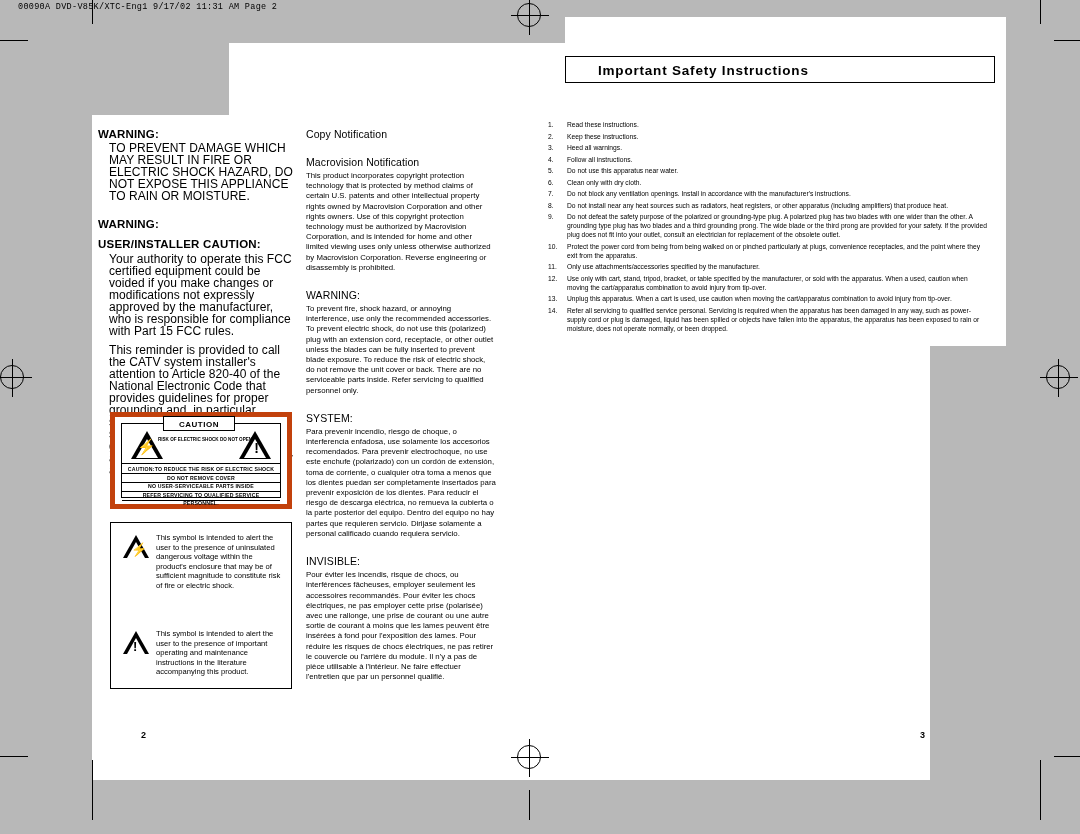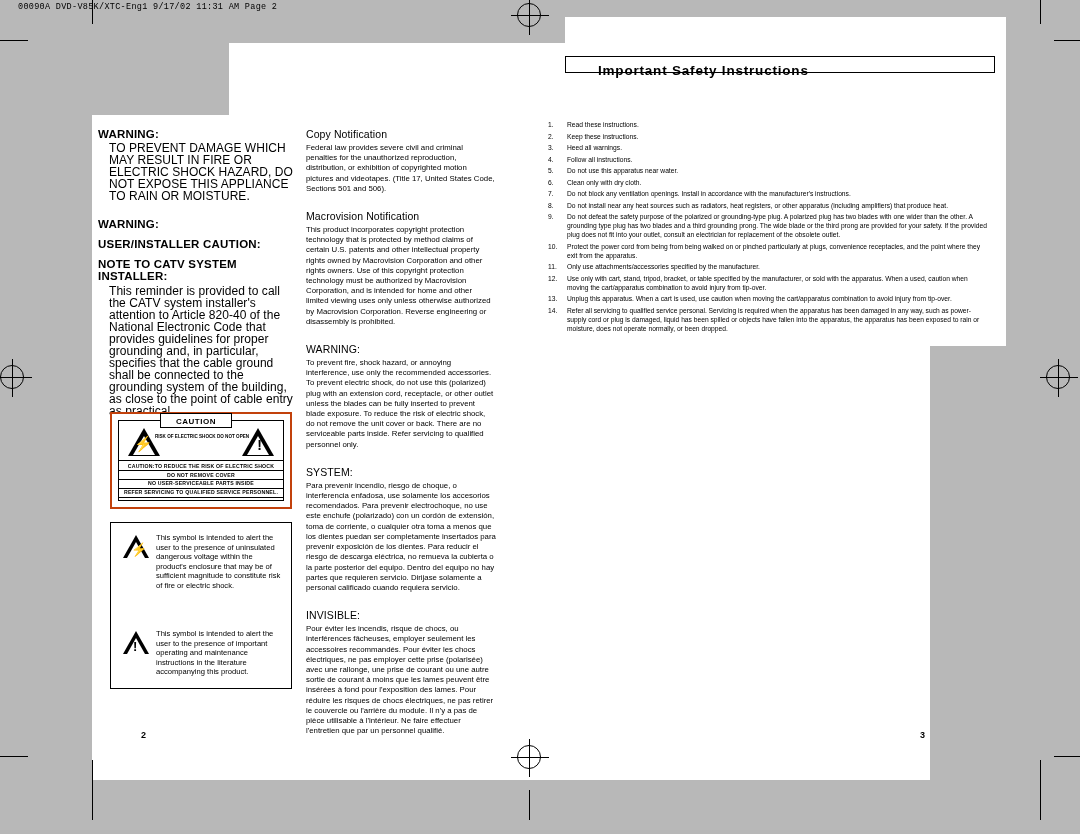--- a/index.html
+++ b/index.html
@@ -38,21 +38,21 @@
   
   .slug {
     position:absolute; left:18px; top:2px;
     font-family:"Liberation Mono", monospace;
     font-size:8.5px; color:#000; letter-spacing:0.3px;
     white-space:nowrap;
   }
 
   
   .title-box {
-    position:absolute; left:565px; top:56px; width:430px; height:17px;
+    position:absolute; left:565px; top:56px; width:430px; height:27px;
     border:1px solid #000; background:#fff;
   }
   .title-box span {
     position:absolute; left:32px; top:6px;
     font-size:13.5px; font-weight:bold; letter-spacing:0.8px;
     color:#000;
   }
 
   
   .col { position:absolute; color:#000; }
@@ -74,21 +74,21 @@
   .body-s2 {
     font-size:7.8px; line-height:10.2px; margin:0 0 9px 0;
   }
   .h-norm {
     font-size:10.5px; margin:16px 0 3px 0; letter-spacing:0.1px;
   }
 
   
   .caution-art {
     position:absolute; left:110px; top:412px; width:182px; height:97px;
-    border:2px solid #c2410c; background:#fff;
+    border:5px solid #c2410c; background:#fff;
   }
   .ca-inner {
     position:absolute; left:6px; top:6px; right:6px; bottom:6px;
     border:1px solid #000;
   }
   .ca-topbox {
     position:absolute; left:48px; top:-1px; width:72px; height:15px;
     border:1px solid #000; background:#fff;
     font-size:8px; font-weight:bold; text-align:center; line-height:15px;
     letter-spacing:0.5px;
@@ -210,27 +210,26 @@
 
 <div class="title-box">
   <span>Important Safety Instructions</span>
 </div>
 
 <div class="col" id="col1">
   <p class="h-warn">WARNING:</p>
   <p class="body-s">TO PREVENT DAMAGE WHICH MAY RESULT IN FIRE OR ELECTRIC SHOCK HAZARD, DO NOT EXPOSE THIS APPLIANCE TO RAIN OR MOISTURE.</p>
   <p class="h-warn">WARNING:</p>
   <p class="h-sub">USER/INSTALLER CAUTION:</p>
-  <p class="h-sub">NOTE TO CATV SYSTEM INSTALLER:</p>
+  <p class="body-s">Your authority to operate this FCC certified equipment could be voided if you make changes or modifications not expressly approved by the manufacturer, who is responsible for compliance with Part 15 FCC rules.</p>
   <p class="body-s">This reminder is provided to call the CATV system installer's attention to Article 820-40 of the National Electronic Code that provides guidelines for proper grounding and, in particular, specifies that the cable ground shall be connected to the grounding system of the building, as close to the point of cable entry as practical.</p>
 </div>
 
 <div class="col" id="col2">
   <p class="h-norm">Copy Notification</p>
-  <p class="body-s2">Federal law provides severe civil and criminal penalties for the unauthorized reproduction, distribution, or exhibition of copyrighted motion pictures and videotapes. (Title 17, United States Code, Sections 501 and 506).</p>
   <p class="h-norm">Macrovision Notification</p>
   <p class="body-s2">This product incorporates copyright protection technology that is protected by method claims of certain U.S. patents and other intellectual property rights owned by Macrovision Corporation and other rights owners. Use of this copyright protection technology must be authorized by Macrovision Corporation, and is intended for home and other limited viewing uses only unless otherwise authorized by Macrovision Corporation. Reverse engineering or disassembly is prohibited.</p>
   <p class="h-norm">WARNING:</p>
   <p class="body-s2">To prevent fire, shock hazard, or annoying interference, use only the recommended accessories. To prevent electric shock, do not use this (polarized) plug with an extension cord, receptacle, or other outlet unless the blades can be fully inserted to prevent blade exposure. To reduce the risk of electric shock, do not remove the unit cover or back. There are no serviceable parts inside. Refer servicing to qualified personnel only.</p>
   <p class="h-norm">SYSTEM:</p>
   <p class="body-s2">Para prevenir incendio, riesgo de choque, o interferencia enfadosa, use solamente los accesorios recomendados. Para prevenir electrochoque, no use este enchufe (polarizado) con un cordón de extensión, toma de corriente, o cualquier otra toma a menos que los dientes puedan ser completamente insertados para prevenir exposición de los dientes. Para reducir el riesgo de descarga eléctrica, no remueva la cubierta o la parte posterior del equipo. Dentro del equipo no hay partes que requieren servicio. Dirijase solamente a personal calificado cuando requiera servicio.</p>
   <p class="h-norm">INVISIBLE:</p>
   <p class="body-s2">Pour éviter les incendis, risque de chocs, ou interférences fâcheuses, employer seulement les accessoires recommandés. Pour éviter les chocs électriques, ne pas employer cette prise (polarisée) avec une rallonge, une prise de courant ou une autre sortie de courant à moins que les lames peuvent être insérées à fond pour l'exposition des lames. Pour réduire les risques de chocs électriques, ne pas retirer le couvercle ou l'arrière du module. Il n'y a pas de pièce utilisable à l'intérieur. Ne faire effectuer l'entretien que par un personnel qualifié.</p>
 </div>
 

